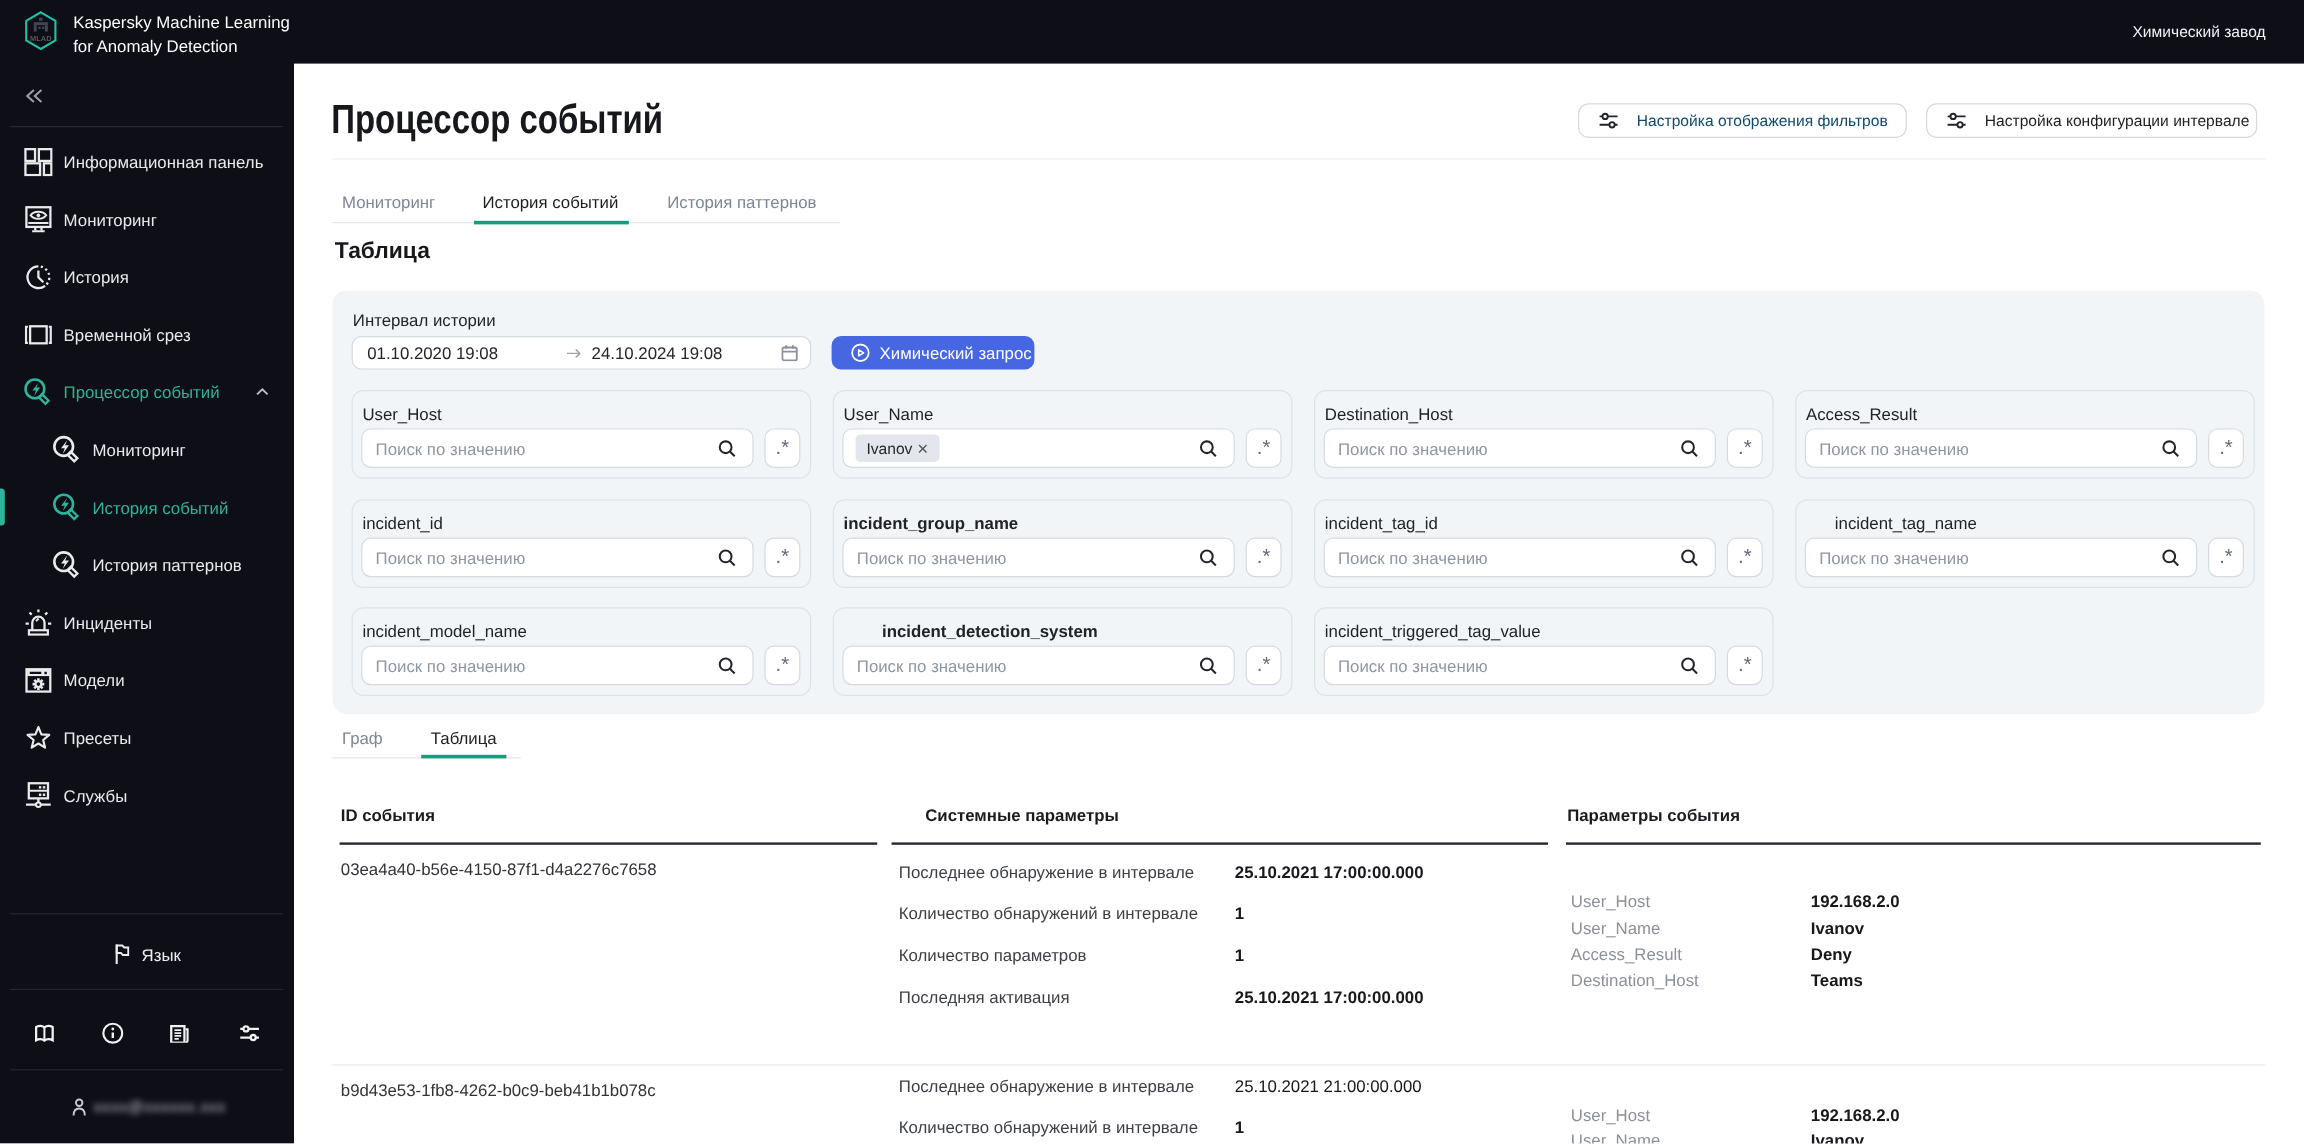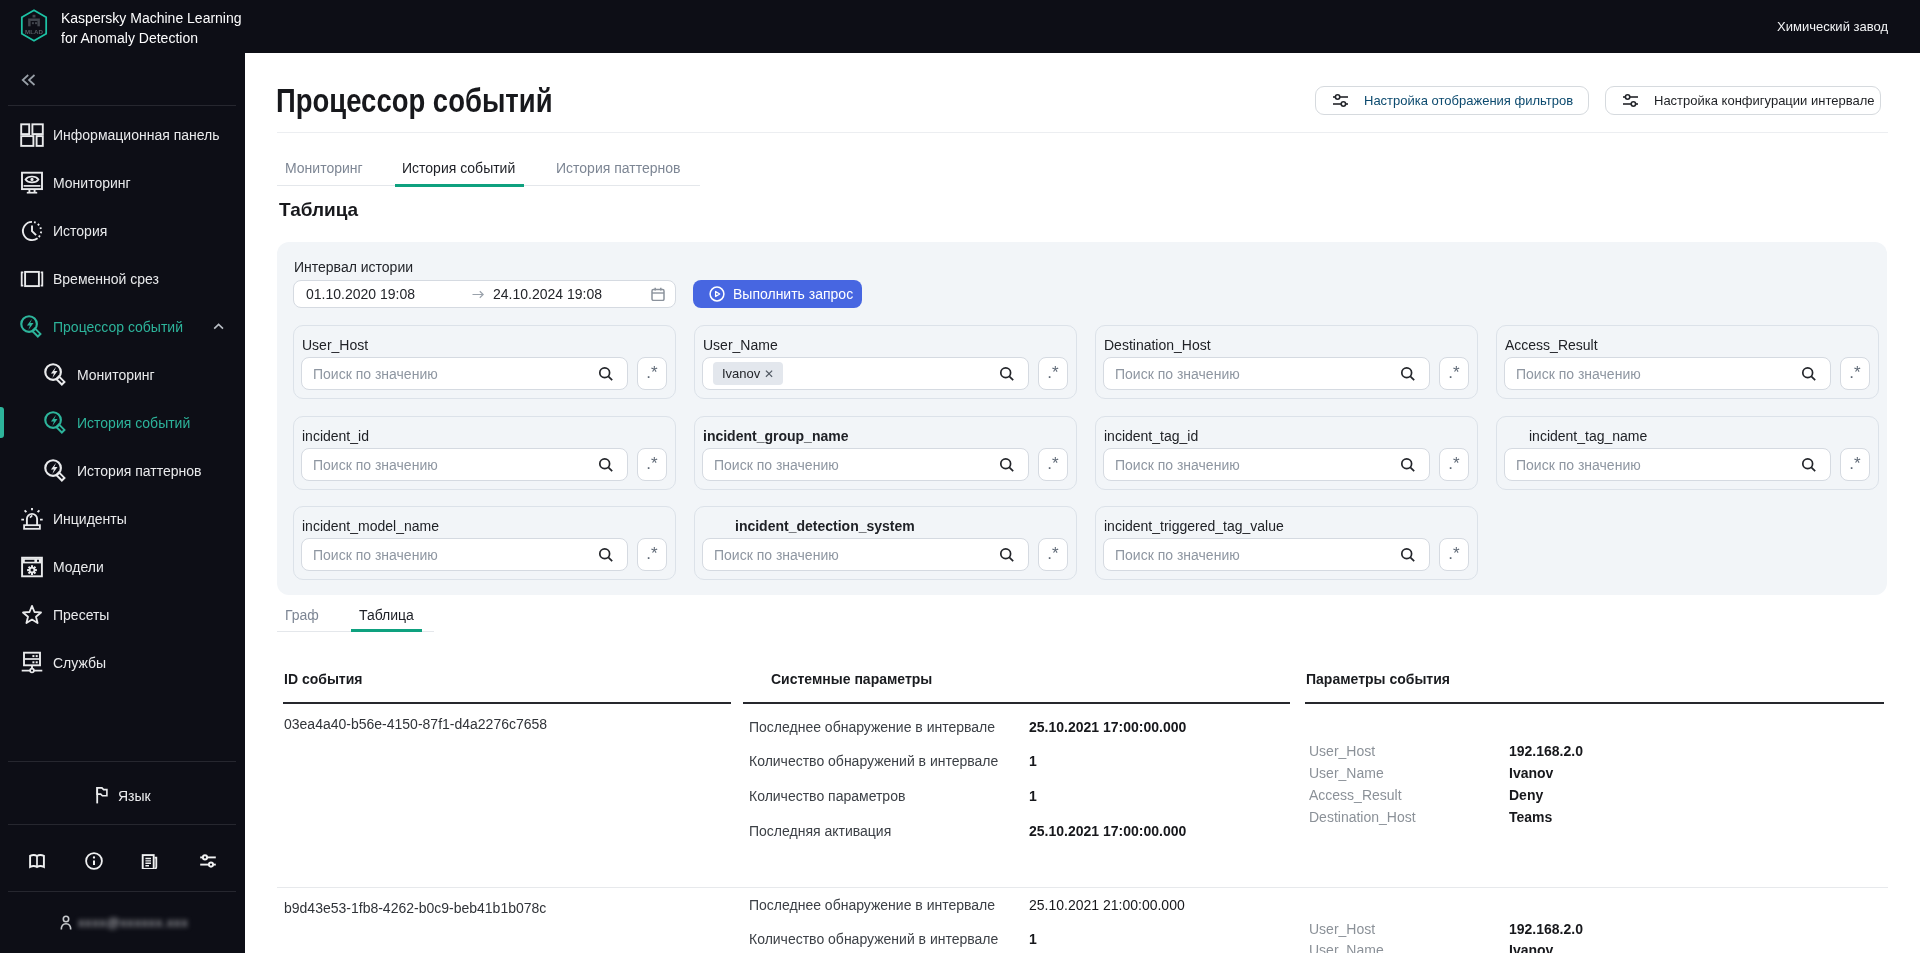--- a/index.html
+++ b/index.html
@@ -185,21 +185,21 @@
 <svg style="position:absolute;left:651px;top:287px" width="14" height="14" viewBox="0 0 14 14" fill="none">
     <rect x="1" y="2.6" width="12" height="10.8" rx="1.4" stroke="#8b929c" stroke-width="1.5"></rect>
     <path d="M1 6 H13" stroke="#8b929c" stroke-width="1.4"></path>
     <path d="M4.2 0.8 V3.6 M9.8 0.8 V3.6" stroke="#8b929c" stroke-width="1.5"></path>
   </svg>
 <div style="position:absolute;left:693px;top:280px;width:169px;height:28px;background:#4766e1;border-radius:8px"></div>
 <svg style="position:absolute;left:709px;top:286px" width="16" height="16" viewBox="0 0 16 16" fill="none">
     <circle cx="8" cy="8" r="6.9" stroke="#fff" stroke-width="1.5"></circle>
     <path d="M6.6 5.5 L10.7 8 L6.6 10.5 Z" stroke="#fff" stroke-width="1.3" stroke-linejoin="round"></path>
   </svg>
-<div style="position:absolute;left:733px;top:287px;font-size:14px;line-height:14px;font-weight:400;color:#fff;white-space:nowrap;">Выполнить запрос</div>
+<div style="position:absolute;left:733px;top:287px;font-size:14px;line-height:14px;font-weight:400;color:#fff;white-space:nowrap;">Химический запрос</div>
 <div style="position:absolute;left:293px;top:325px;width:383px;height:74px;border:1px solid #dce2e9;border-radius:10px"></div>
 <div style="position:absolute;left:302px;top:338px;font-size:14px;line-height:14px;font-weight:400;color:#202227;white-space:nowrap;">User_Host</div>
 <div style="position:absolute;left:301px;top:357px;width:327px;height:33px;background:#fff;border:1px solid #d5dae1;border-radius:8px"></div>
 <div style="position:absolute;left:313px;top:367px;font-size:14px;line-height:14px;font-weight:400;color:#8e96a1;white-space:nowrap;">Поиск по значению</div>
 <svg style="position:absolute;left:598px;top:366px" width="16" height="16" viewBox="0 0 16 16" fill="none">
     <circle cx="6.7" cy="6.7" r="4.9" stroke="#23252a" stroke-width="1.7"></circle>
     <path d="M10.3 10.3 L14.2 14.2" stroke="#23252a" stroke-width="1.7"></path>
   </svg>
 <div style="position:absolute;left:637px;top:357px;width:30px;height:33px;background:#fff;border:1px solid #d5dae1;border-radius:8px;text-align:center;font-size:17px;line-height:30px;color:#606a77">.*</div>
 <div style="position:absolute;left:694px;top:325px;width:383px;height:74px;border:1px solid #dce2e9;border-radius:10px"></div>

